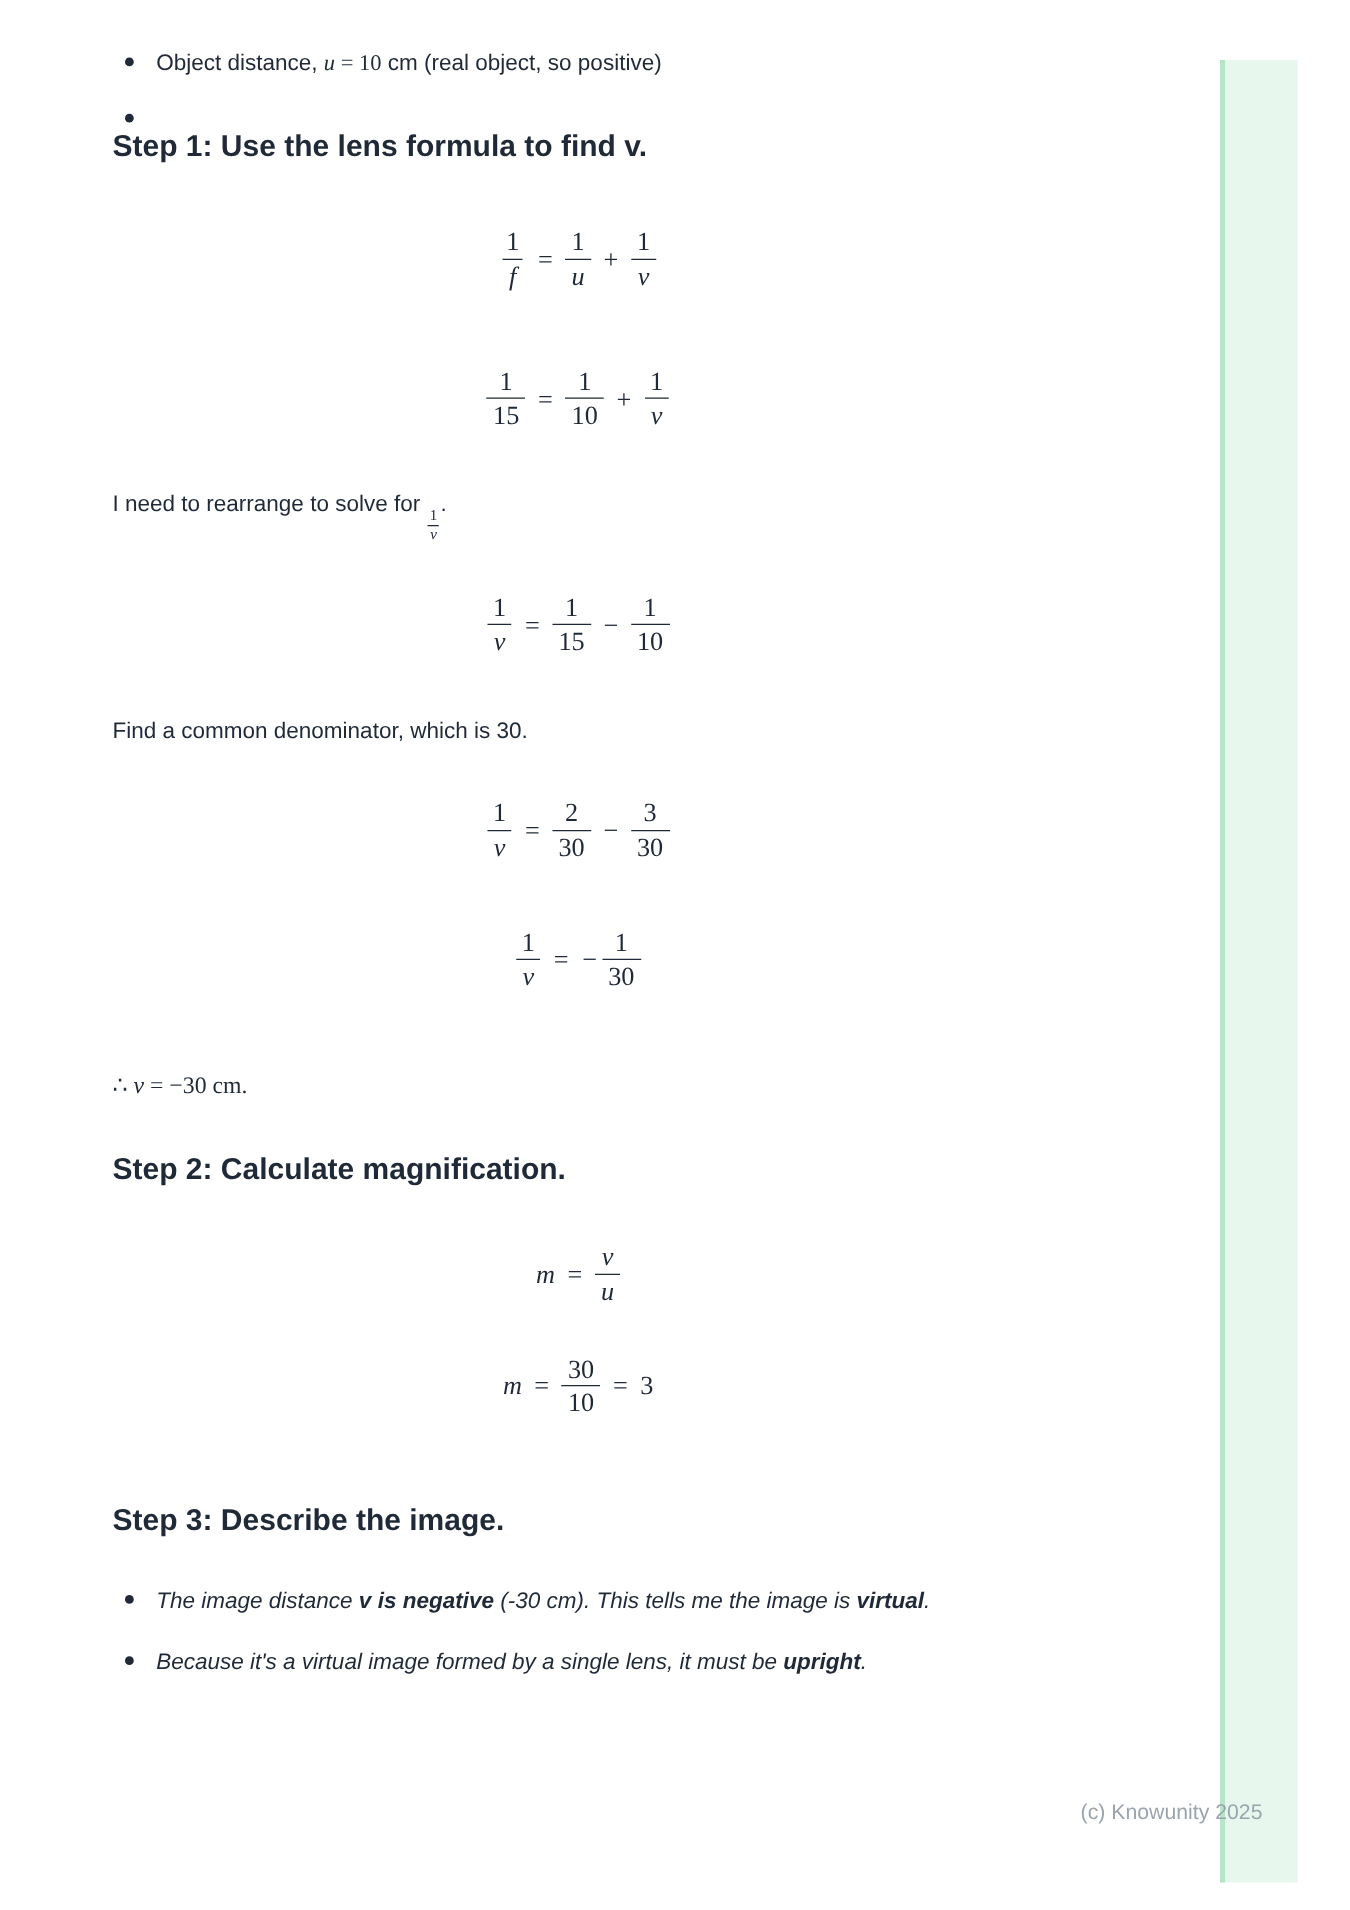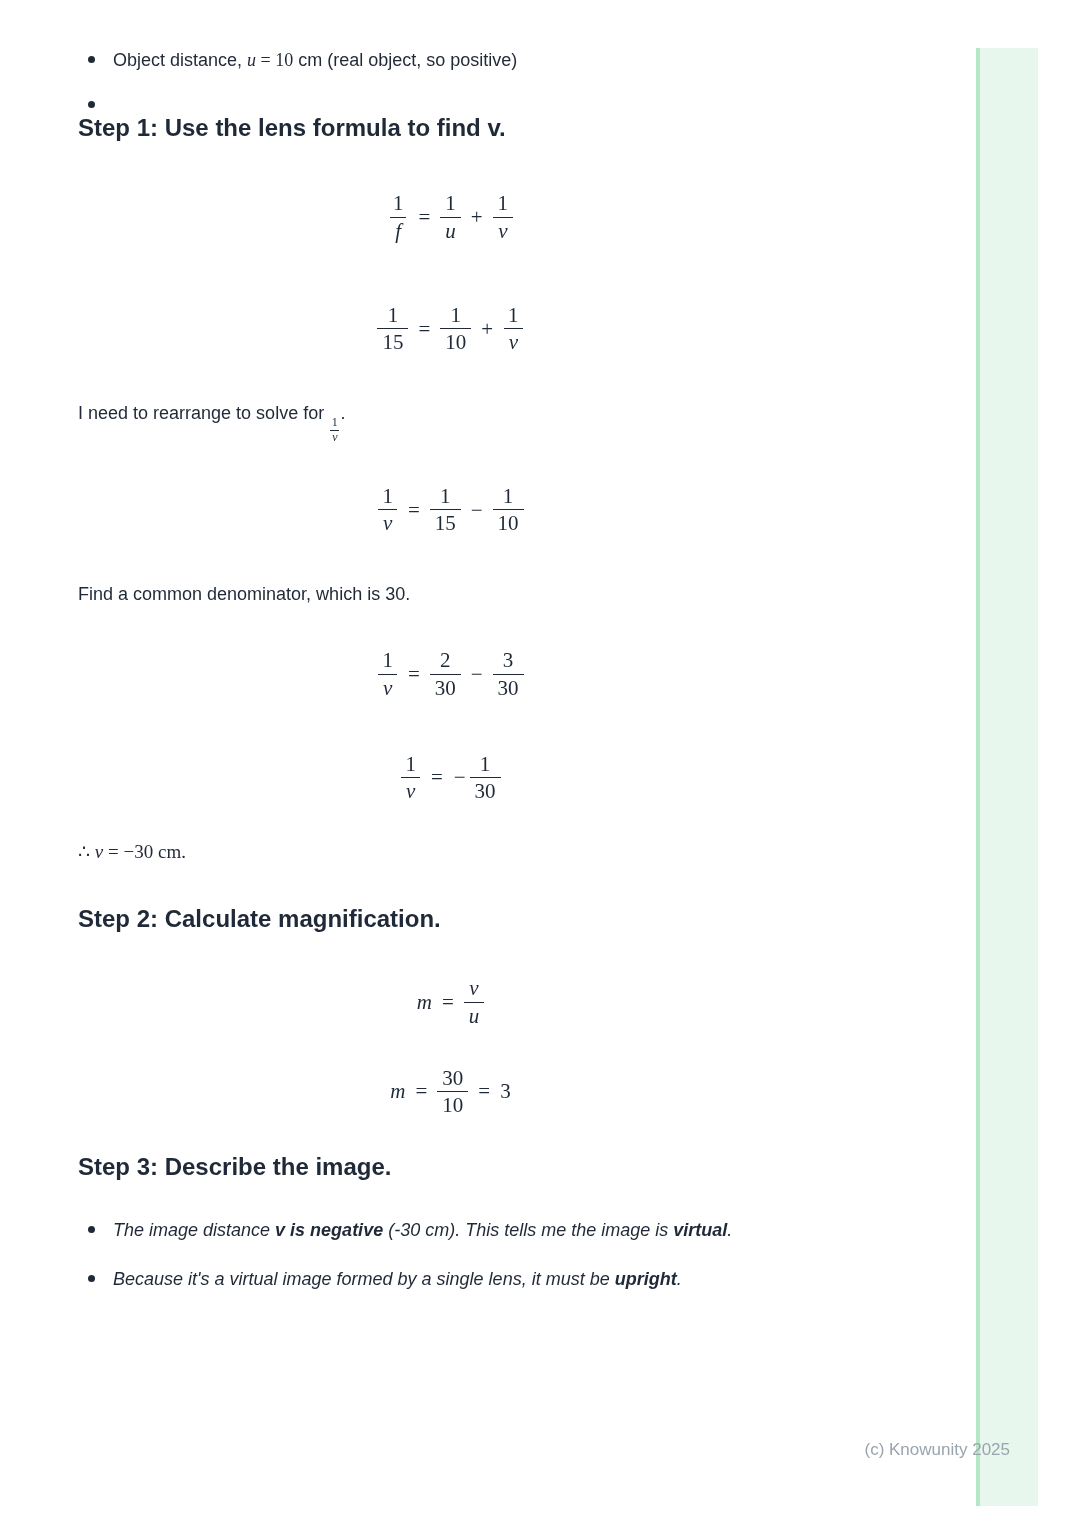--- a/index.html
+++ b/index.html
@@ -11,41 +11,41 @@
     color: var(--text, #1f2937);
   }
   .green-bar {
     position: absolute; top: 48px; right: 42px;
     width: 62px; height: 1458px;
     background: var(--bar_fill, #e8f7ee);
     border-left: 4px solid var(--bar_edge, #b7e5c8);
     z-index: 1;
   }
   .content {
-    position: absolute; left: 78px; top: 0;
-    width: 745px; padding-top: 46px;
+    position: absolute; left: 90px; top: 0;
+    width: 745px; padding-top: 36px;
     font-size: 18px; line-height: 1.6;
     z-index: 2;
   }
   
   ul.bullets { list-style: none; }
   ul.bullets li { position: relative; padding-left: 35px; margin-bottom: 16px; }
   .dot {
     position: absolute; left: 10px; top: 10px;
     width: 7px; height: 7px; border-radius: 50%;
     background: currentColor;
   }
   
   .mser { font-family: "Liberation Serif", serif; }
   .mvar { font-family: "Liberation Serif", serif; font-style: italic; }
   
   h3 { font-size: 24px; font-weight: 700; line-height: 1.4; }
   .h-step1 { margin-top: 36px; }
   .h-step2 { margin-top: 34px; }
-  .h-step3 { margin-top: 32px; }
+  .h-step3 { margin-top: 65px; }
   
   .equation {
     display: flex; justify-content: center; align-items: center;
     column-gap: 9px;
     font-family: "Liberation Serif", serif;
     font-size: 21px; line-height: 1.25;
   }
   .frac { display: inline-flex; flex-direction: column; align-items: center; text-align: center; }
   .frac .num, .frac .den { display: block; padding: 0 5px; }
   .frac .den { border-top: 1.5px solid currentColor; }
@@ -54,21 +54,21 @@
   .eq-1 { margin-top: 46px; }
   .eq-2 { margin-top: 58px; }
   .eq-3 { margin-top: 38px; }
   .eq-4 { margin-top: 38px; }
   .eq-5 { margin-top: 50px; }
   .eq-6 { margin-top: 40px; }
   .eq-7 { margin-top: 36px; }
   
   .p-rearrange { margin-top: 44px; }
   .p-common { margin-top: 44px; }
-  .p-therefore { margin-top: 33px; font-family: "Liberation Serif", serif; font-size: 19px; }
+  .p-therefore { margin-top: 60px; font-family: "Liberation Serif", serif; font-size: 19px; }
   .p-important { margin-top: 38px; line-height: 1.95; }
   .it { font-style: italic; }
   
   .ifrac {
     display: inline-flex; flex-direction: column; align-items: center;
     font-family: "Liberation Serif", serif;
     font-size: 12px; line-height: 1.15;
     vertical-align: -7px; margin: 0 1px;
   }
   .ifrac .iden { border-top: 1px solid currentColor; padding: 0 2px; }

